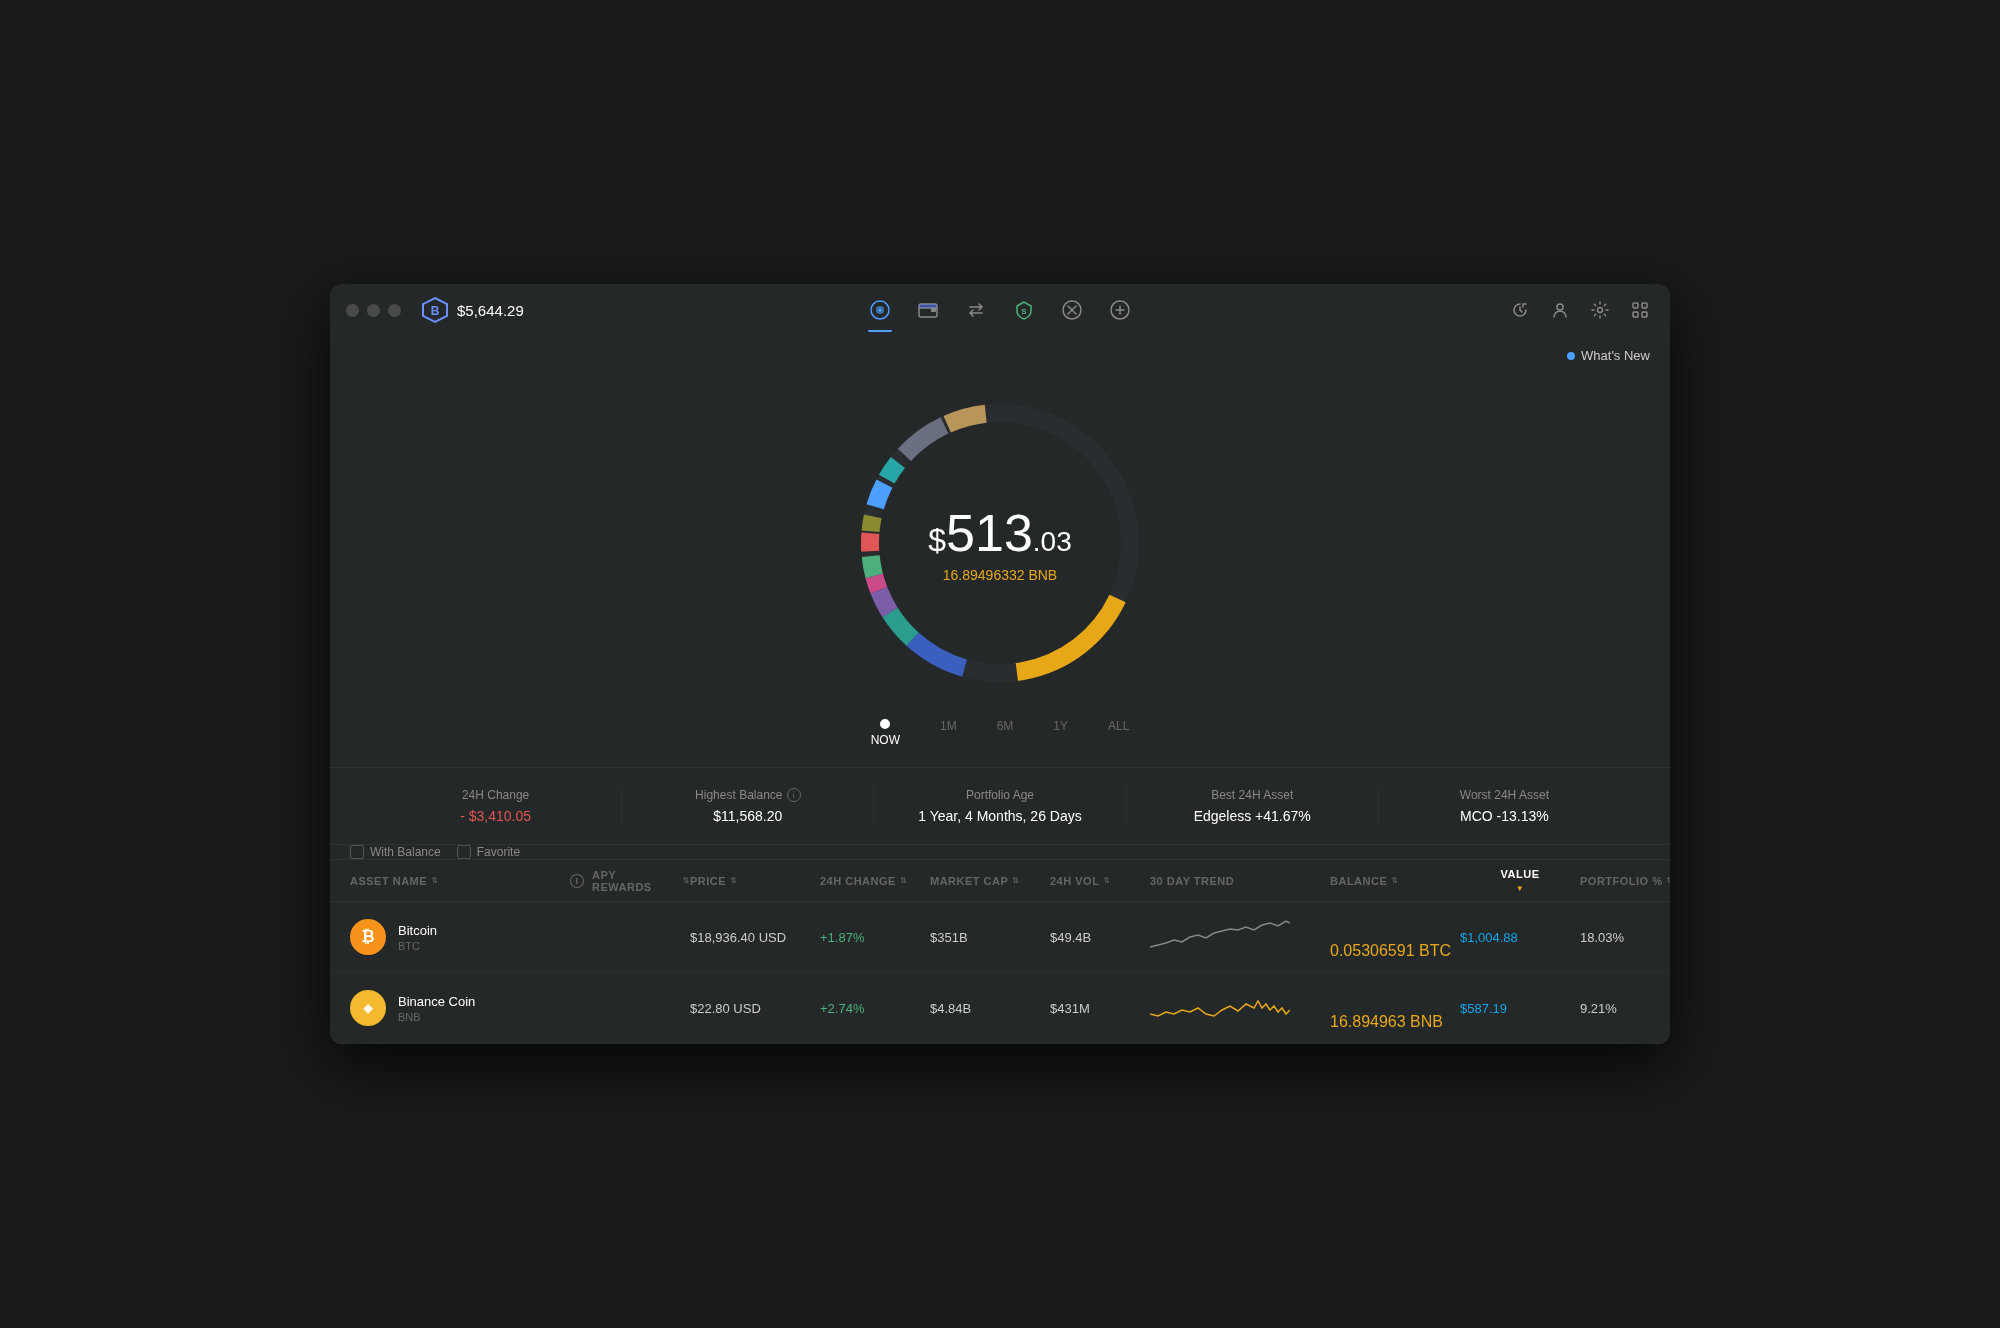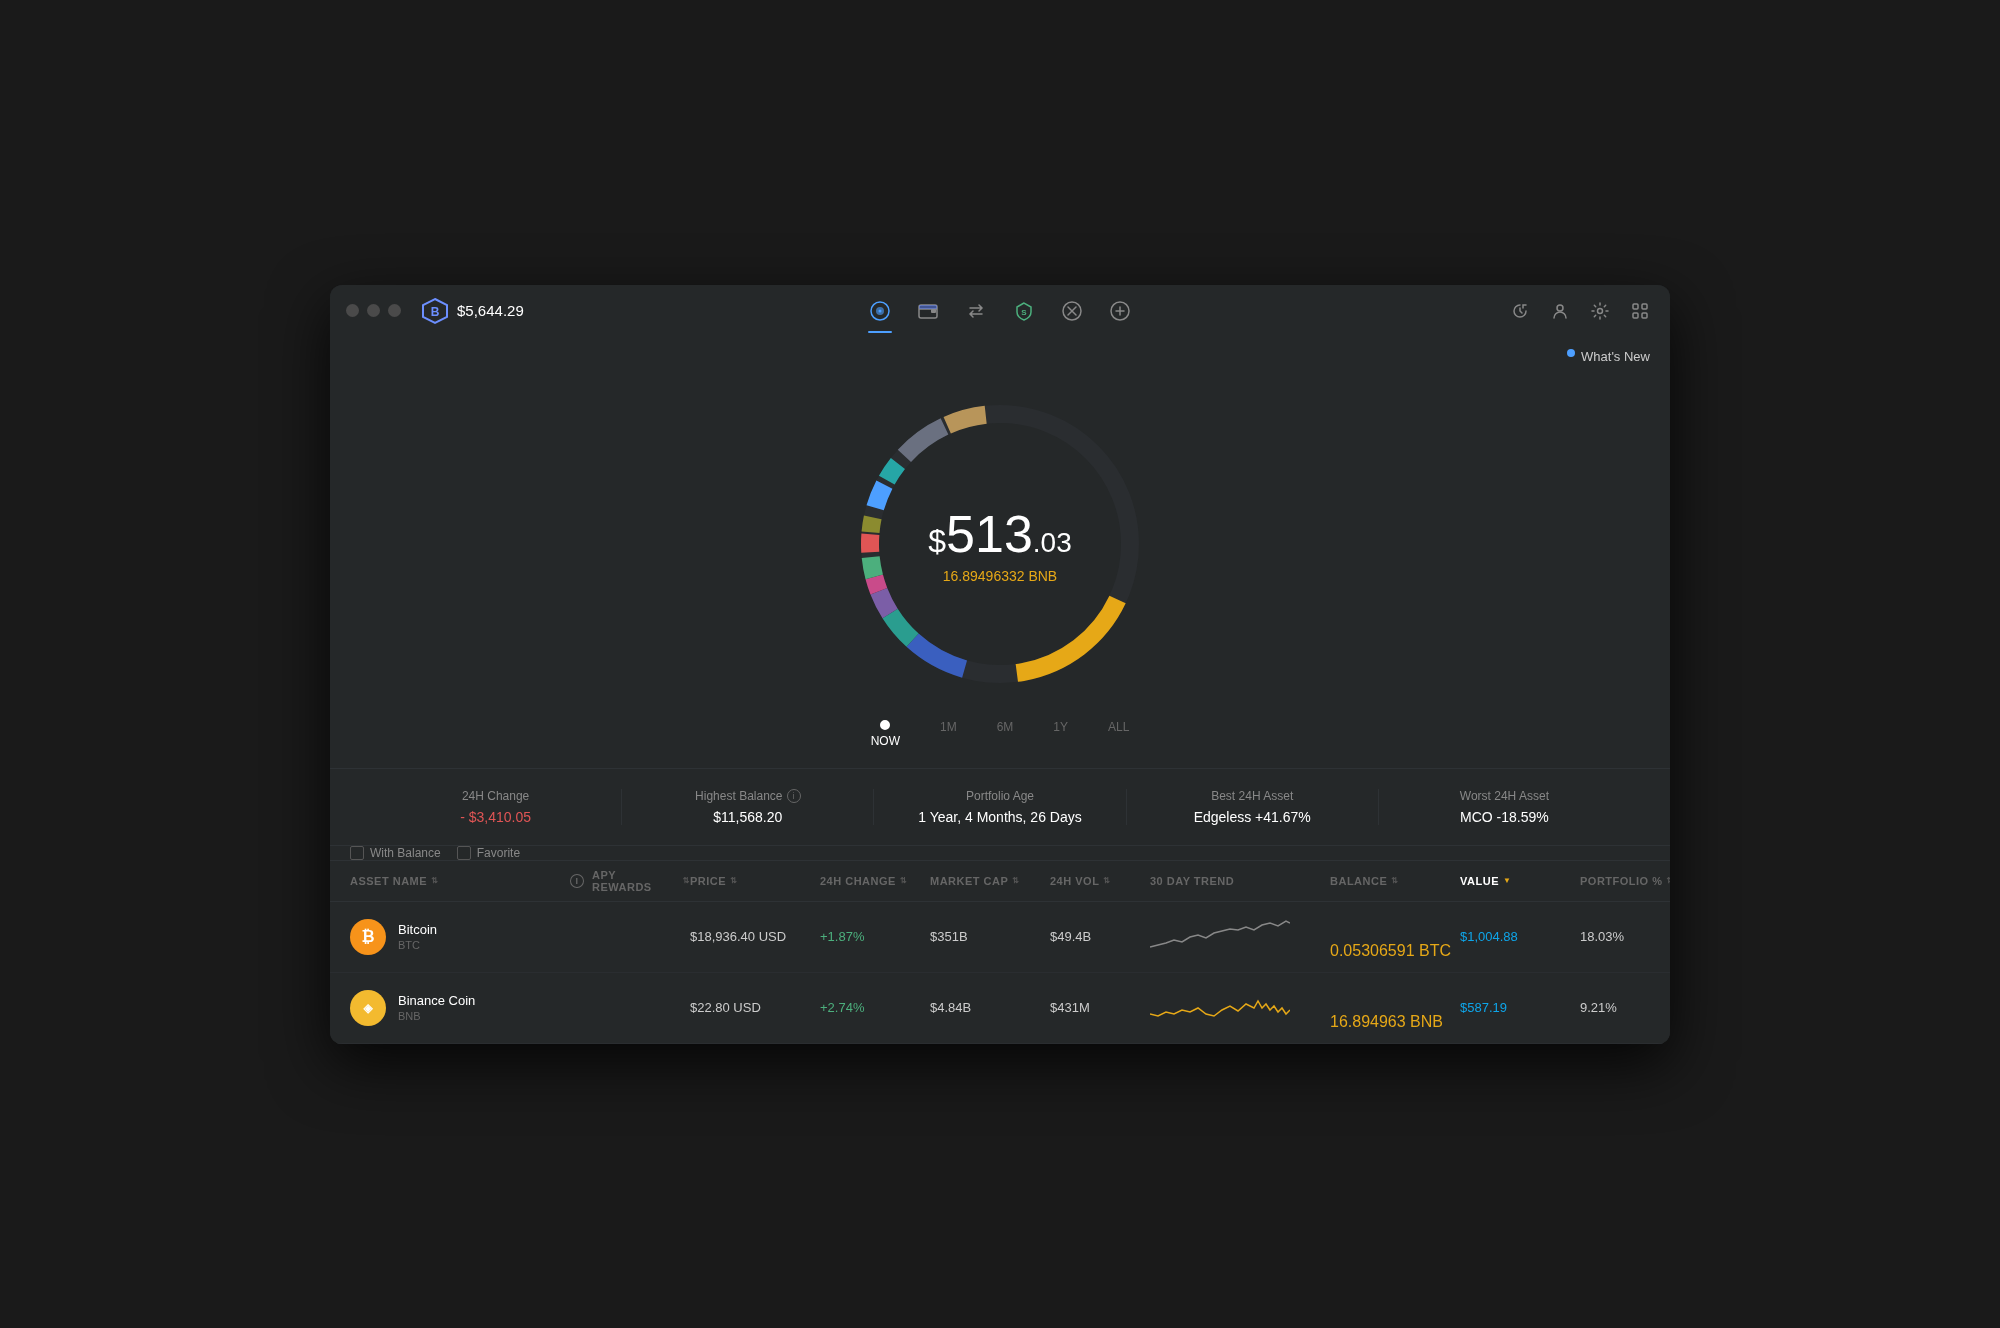--- a/index.html
+++ b/index.html
@@ -107,21 +107,21 @@
       background: #252829;
       padding: 0;
     }
     .whats-new-bar {
       display: flex;
       justify-content: flex-end;
       padding: 12px 20px 0 20px;
     }
     .whats-new-btn {
       display: flex;
-      align-items: flex-start;
+      align-items: center;
       gap: 6px;
       color: #cccccc;
       font-size: 13px;
       cursor: pointer;
     }
     .whats-new-dot {
       width: 8px;
       height: 8px;
       border-radius: 50%;
       background: #4d9fff;
@@ -519,21 +519,21 @@
       <div class="stat-item">
         <div class="stat-label">Portfolio Age</div>
         <div class="stat-value">1 Year, 4 Months, 26 Days</div>
       </div>
       <div class="stat-item">
         <div class="stat-label">Best 24H Asset</div>
         <div class="stat-value">Edgeless +41.67%</div>
       </div>
       <div class="stat-item">
         <div class="stat-label">Worst 24H Asset</div>
-        <div class="stat-value">MCO -18.59%</div>
+        <div class="stat-value">MCO -13.13%</div>
       </div>
     </div>
 
     <div class="tabs-section">
       <div class="tabs-row">
         <div class="tabs-right">
           <div class="filter-option">
             <div class="checkbox-box"></div>
             <span>With Balance</span>
           </div>
@@ -573,21 +573,21 @@
           <span>24H VOL</span>
           <span class="sort-icon">⇅</span>
         </div>
         <div class="th">
           <span>30 DAY TREND</span>
         </div>
         <div class="th">
           <span>BALANCE</span>
           <span class="sort-icon">⇅</span>
         </div>
-        <div class="th" style="color:#fff;">
+        <div class="th" style="color:#fff;flex-direction:column;">
           <span>VALUE</span>
           <span class="sort-icon" style="color:#e6a817;">▼</span>
         </div>
         <div class="th">
           <span>PORTFOLIO %</span>
           <span class="sort-icon">⇅</span>
         </div>
       </div>
 
       <div class="table-row">

